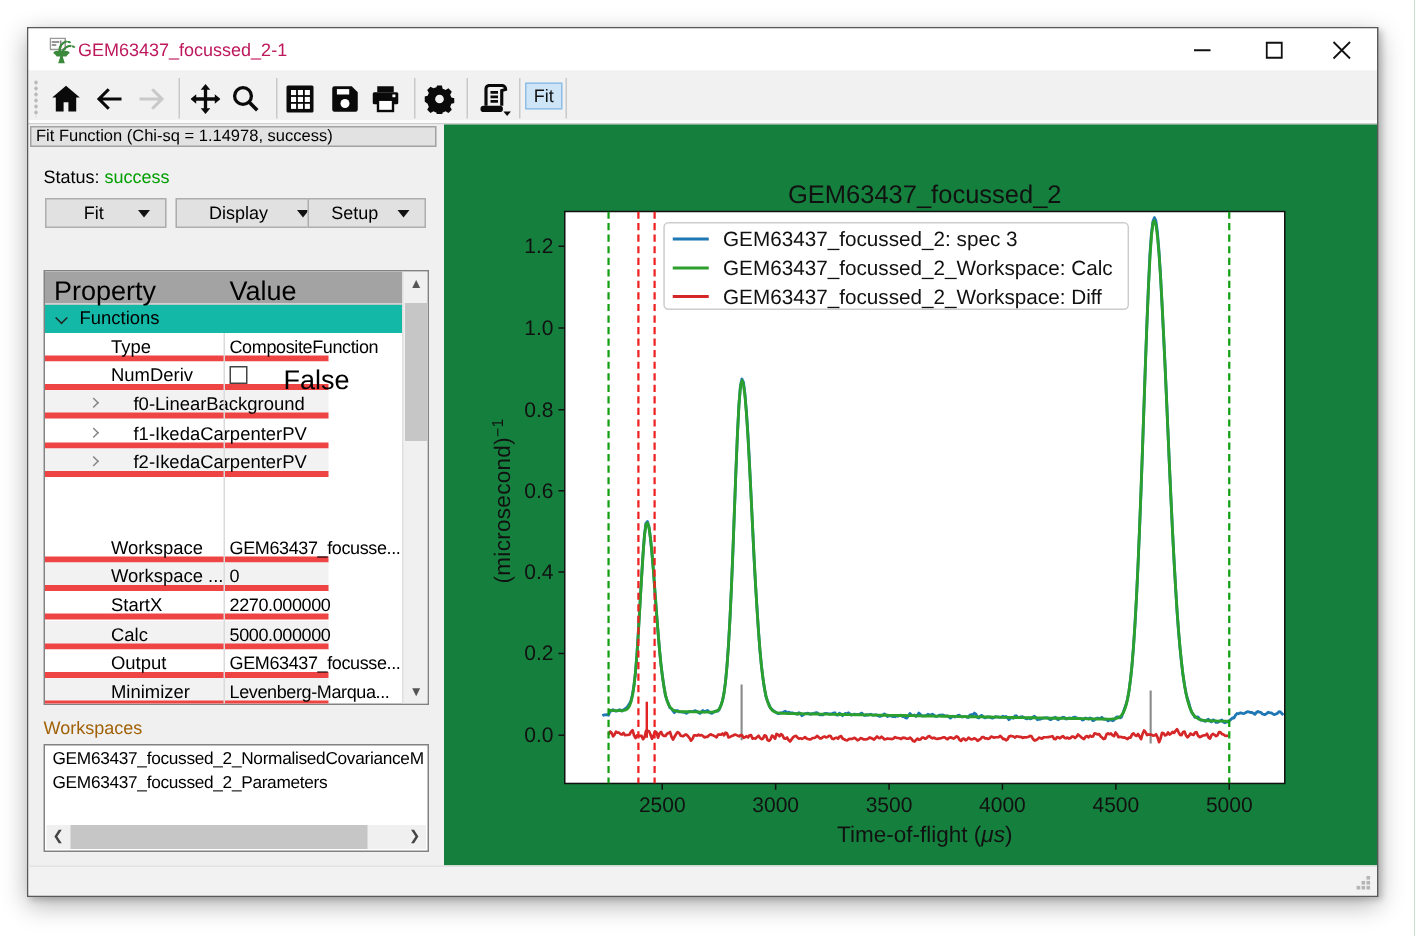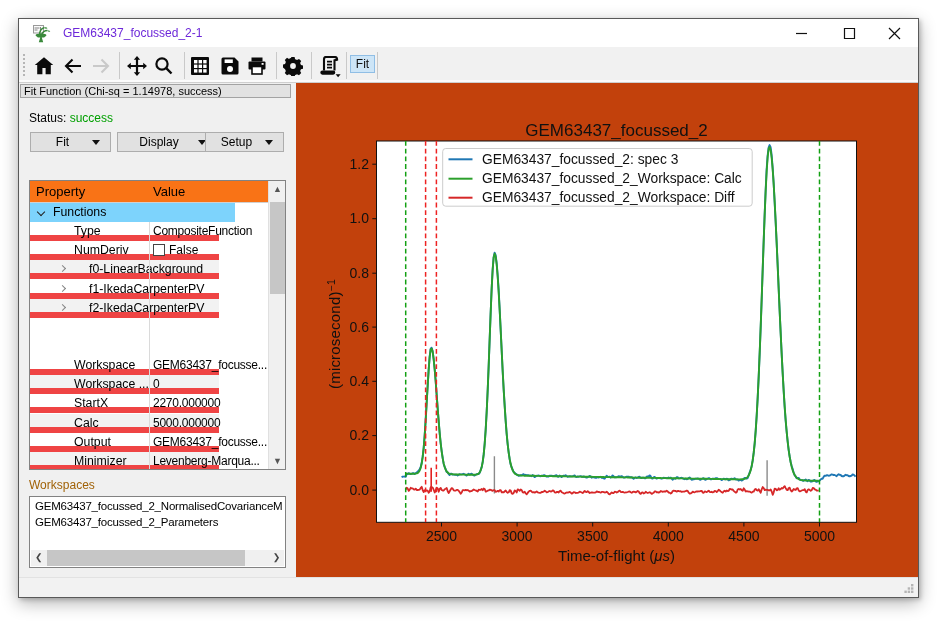--- a/index.html
+++ b/index.html
@@ -1,57 +1,57 @@
 <!DOCTYPE html>
 <html><head><meta charset="utf-8"><style>
 *{margin:0;padding:0;box-sizing:border-box}
 html,body{width:943px;height:624px;background:#fff;font-family:"Liberation Sans",sans-serif;overflow:hidden}
 .abs{position:absolute}
 #win{position:absolute;left:18px;top:18px;width:901px;height:580px;background:#f0f0f0;border:1px solid #595959;box-shadow:0 5px 16px rgba(0,0,0,.30),2px 2px 4px rgba(0,0,0,.18)}
 
 #titlebar{position:absolute;left:0;top:0;width:100%;height:28px;background:#fff}
-#title{position:absolute;left:44px;top:7px;font-size:12px;color:#6d28d9}
+#title{position:absolute;left:33px;top:7px;font-size:12px;color:#be185d}
 
 #toolbar{position:absolute;left:0;top:28px;width:100%;height:33px;background:#f1f1f1}
 .sep{position:absolute;top:5px;height:27px;width:1px;background:#c9c9c9}
 .ticon{position:absolute;top:9px;width:20px;height:20px}
 
 #panel{position:absolute;left:0;top:64px;width:277px;height:494px;background:#f0f0f0}
 #dockhdr{position:absolute;left:1px;top:1px;width:271px;height:14px;background:#e2e2e2;border:1px solid #a3a3a3;font-size:11px;line-height:12px;padding-left:3px;color:#000}
 #status{position:absolute;left:10px;top:28px;font-size:12px;color:#000}
 #status b{font-weight:normal;color:#00a000}
 .dbtn{position:absolute;top:49px;height:20px;background:#e1e1e1;border:1px solid #adadad;font-size:12px;text-align:center;line-height:18px;color:#000;padding-right:16px}
 .dbtn i{position:absolute;right:10px;top:7px;width:0;height:0;border-left:4px solid transparent;border-right:4px solid transparent;border-top:5px solid #111;font-style:normal}
 #ptable{position:absolute;left:10px;top:97px;width:257px;height:290px;background:#fff;border:1px solid #828282;overflow:hidden}
-#thead{position:absolute;left:0;top:0;width:100%;height:22px;background:#f97316;border-bottom:1px solid #d0d0d0;font-size:13px;z-index:4}
+#thead{position:absolute;left:0;top:0;width:100%;height:22px;background:#a3a3a3;border-bottom:1px solid #d0d0d0;font-size:18px;z-index:4}
 #thead .h1{position:absolute;left:6px;top:3px}
 #thead .h2{position:absolute;left:123px;top:3px}
 #coldiv{position:absolute;left:119px;top:0;width:1px;height:288px;background:#dadada;z-index:2}
-.trow{position:absolute;left:0;width:189px;background:#fff;font-size:12.3px;border-bottom:6px solid #ef4444;color:#000;white-space:nowrap}
+.trow{position:absolute;left:0;width:189px;background:#fff;font-size:12.3px;border-bottom:4px solid #ef4444;color:#000;white-space:nowrap}
 .trow.alt{background:#f2f2f2}
-.trow.grp{background:#7dd3fc;border-bottom:none;width:205px;z-index:3}
+.trow.grp{background:#14b8a6;border-bottom:none;width:239px;z-index:3}
 .chev{position:absolute;left:8px;top:6px;width:6px;height:6px;border-right:1.7px solid #222;border-bottom:1.7px solid #222;transform:rotate(45deg)}
 .glab{position:absolute;left:23px;top:2px}
 .bchev{position:absolute;left:30px;top:6px;width:5px;height:5px;border-right:1.6px solid #858585;border-bottom:1.6px solid #858585;transform:rotate(-45deg)}
 .bname{position:absolute;left:59px;top:2px}
 .pname{position:absolute;left:44px;top:2px}
 .pval{position:absolute;left:123px;top:2px;font-size:12px;letter-spacing:-0.25px}
 .cbox{position:absolute;left:123px;top:3px;width:12px;height:12px;background:#fff;border:1px solid #444}
-.cval{position:absolute;left:139px;top:2px;font-size:12px}
+.cval{position:absolute;left:159px;top:2px;font-size:18px}
 #vscroll{position:absolute;right:0;top:0;width:17px;height:288px;background:#f0f0f0;border-left:1px solid #e0e0e0;z-index:5}
 #vthumb{position:absolute;left:1px;top:21px;width:15px;height:92px;background:#c6c6c6}
 .sarrow{position:absolute;left:0;width:17px;font-size:9px;color:#555;text-align:center}
 #wslabel{position:absolute;left:10px;top:395px;font-size:12px;color:#a16207}
 #wslist{position:absolute;left:10px;top:413px;width:257px;height:72px;background:#fff;border:1px solid #828282;overflow:hidden;font-size:11.5px;letter-spacing:-0.2px;color:#000}
 .wsitem{position:absolute;left:5px;white-space:nowrap;overflow:hidden;width:248px}
 #hscroll{position:absolute;left:1px;top:53px;width:253px;height:16px;background:#f0f0f0}
 #hthumb{position:absolute;left:16px;top:0px;width:198px;height:16px;background:#c6c6c6}
 .harrow{position:absolute;top:2px;font-size:9px;color:#444}
 
-#canvas{position:absolute;left:277px;top:64px;width:622px;height:494px;background:#c2410c}
+#canvas{position:absolute;left:277px;top:64px;width:622px;height:494px;background:#15803d}
 
 #sbar{position:absolute;left:0;top:558px;width:899px;height:20px;background:#f2f2f2;border-top:1px solid #e2e2e2}
 </style></head>
 <body>
 <div id="win">
 
   <div id="titlebar">
     <svg class="abs" style="left:14px;top:6px" width="18" height="19" viewBox="0 0 18 19">
       <rect x="0.5" y="0.5" width="10" height="7.5" fill="#fbfbfb" stroke="#9a9a9a"></rect>
       <path d="M1.5 3 h5 M1.5 5 h3 M7.5 2 v5" stroke="#777" stroke-width="0.9" fill="none"></path>

